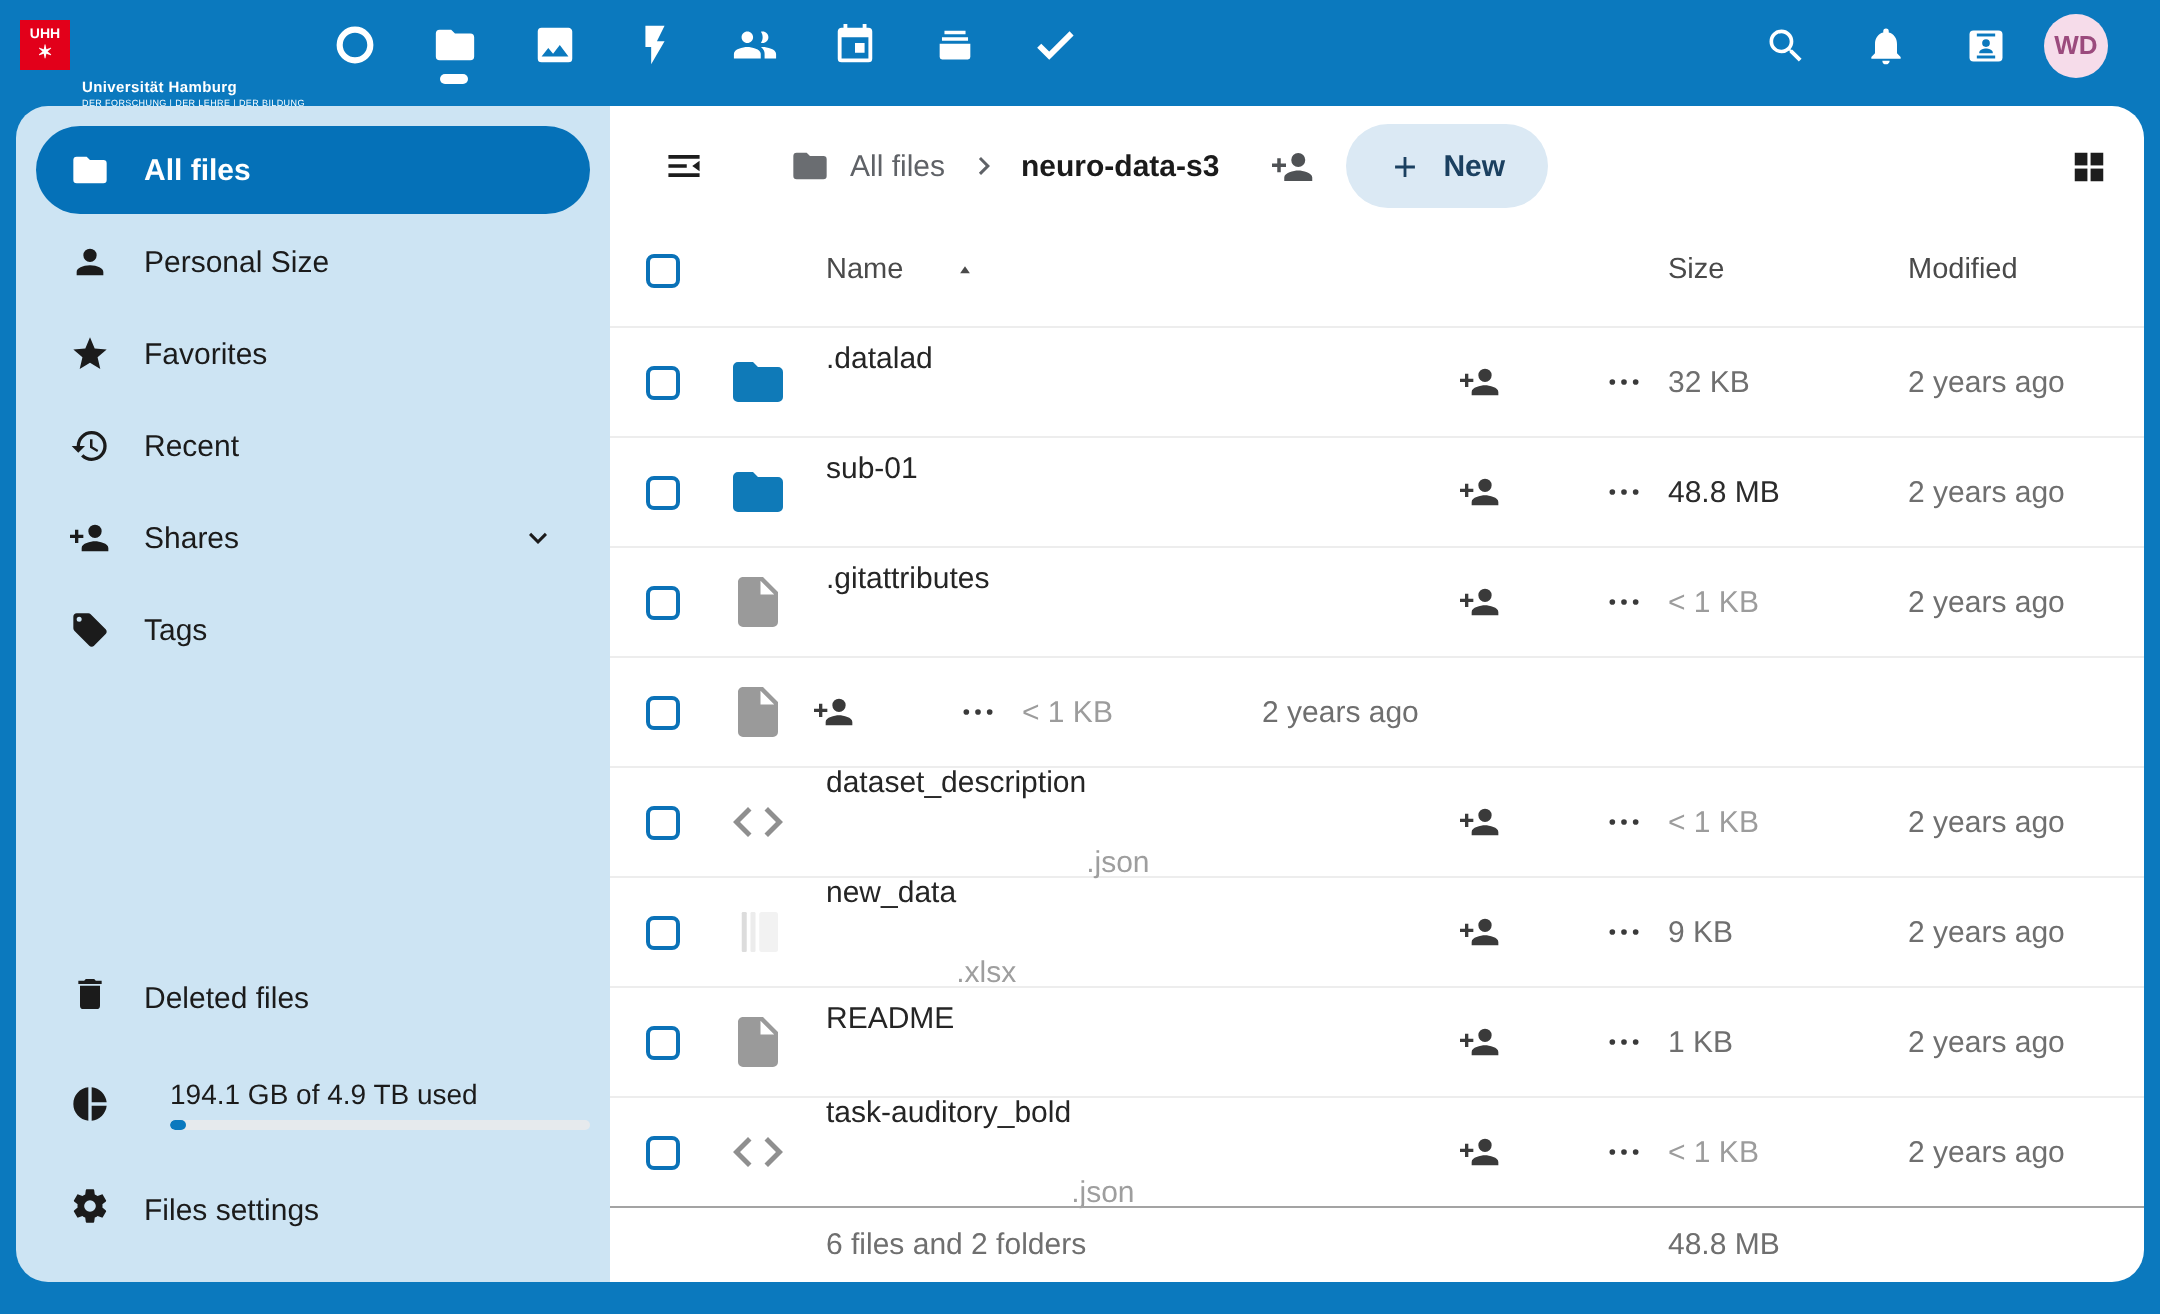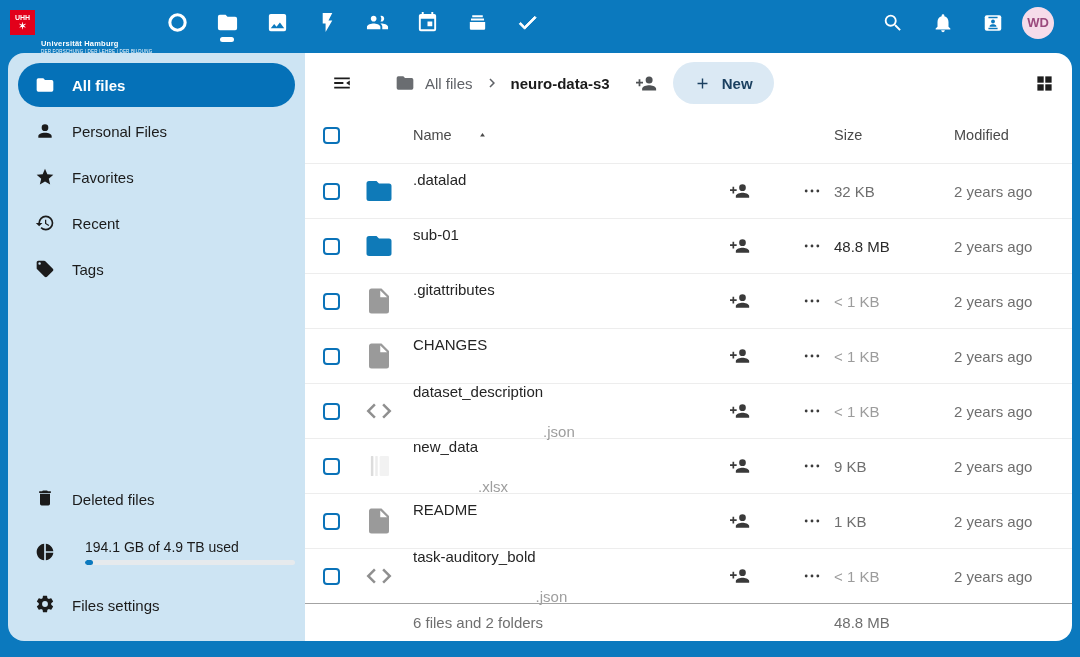--- a/index.html
+++ b/index.html
@@ -221,37 +221,50 @@
             </svg>
           </span>
           <span>All files</span>
         </div>
         <div class="nav-item">
           <span style="display:flex">
             <svg viewBox="0 0 24 24" fill="currentColor">
               <path d="M12 4a4 4 0 0 1 4 4 4 4 0 0 1-4 4 4 4 0 0 1-4-4 4 4 0 0 1 4-4zm0 10c4.42 0 8 1.79 8 4v2H4v-2c0-2.21 3.58-4 8-4z"></path>
             </svg>
           </span>
-          <span>Personal Files</span>
+          <span>Personal Size</span>
         </div>
         <div class="nav-item">
           <span style="display:flex">
             <svg viewBox="0 0 24 24" fill="currentColor">
               <path d="M12 17.27L18.18 21l-1.64-7.03L22 9.24l-7.19-.61L12 2 9.19 8.63 2 9.24l5.46 4.73L5.82 21z"></path>
             </svg>
           </span>
           <span>Favorites</span>
         </div>
         <div class="nav-item">
           <span style="display:flex">
             <svg viewBox="0 0 24 24" fill="currentColor">
               <path d="M13.5 8H12v5l4.28 2.54.72-1.21-3.5-2.08V8M13 3a9 9 0 0 0-9 9H1l3.96 4.03L9 12H6a7 7 0 0 1 7-7 7 7 0 0 1 7 7 7 7 0 0 1-7 7c-1.93 0-3.68-.79-4.94-2.06l-1.42 1.42A8.9 8.9 0 0 0 13 21a9 9 0 0 0 9-9 9 9 0 0 0-9-9z"></path>
             </svg>
           </span>
           <span>Recent</span>
+        </div>
+        <div class="nav-item">
+          <span style="display:flex">
+            <svg viewBox="0 0 24 24" fill="currentColor">
+              <path d="M15 14c-2.67 0-8 1.33-8 4v2h16v-2c0-2.67-5.33-4-8-4m0-2a4 4 0 0 0 4-4 4 4 0 0 0-4-4 4 4 0 0 0-4 4 4 4 0 0 0 4 4M5 15v-3h3v-2H5V7H3v3H0v2h3v3z"></path>
+            </svg>
+          </span>
+          <span>Shares</span>
+          <span class="nav-chevron">
+            <svg viewBox="0 0 24 24" fill="currentColor">
+              <path d="M7.41 8.58L12 13.17l4.59-4.59L18 10l-6 6-6-6z"></path>
+            </svg>
+          </span>
         </div>
         <div class="nav-item">
           <span style="display:flex">
             <svg viewBox="0 0 24 24" fill="currentColor">
               <path d="M5.5 7A1.5 1.5 0 0 1 4 5.5 1.5 1.5 0 0 1 5.5 4 1.5 1.5 0 0 1 7 5.5 1.5 1.5 0 0 1 5.5 7m15.91 4.58l-9-9C12.05 2.22 11.55 2 11 2H4c-1.11 0-2 .89-2 2v7c0 .55.22 1.05.59 1.41l8.99 9c.37.36.87.59 1.42.59.55 0 1.05-.23 1.41-.59l7-7c.37-.36.59-.86.59-1.41 0-.56-.23-1.06-.59-1.42z"></path>
             </svg>
           </span>
           <span>Tags</span>
         </div>
       </div>
@@ -452,26 +465,20 @@
           <div class="col-cb">
             <span class="checkbox"></span>
           </div>
           <div class="col-icon">
             <span class="file-icon icon-file">
               <svg viewBox="0 0 24 24" fill="currentColor">
                 <path d="M13 9V3.5L18.5 9M6 2c-1.11 0-2 .89-2 2v16a2 2 0 0 0 2 2h12a2 2 0 0 0 2-2V8l-6-6H6z"></path>
               </svg>
             </span>
           </div>
-          <div class="col-name">
-            <span class="namewrap">
-              <span class="fname">CHANGES</span>
-              <span class="fext"></span>
-            </span>
-          </div>
           <div class="col-actions">
             <span class="row-share">
               <svg viewBox="0 0 24 24" fill="currentColor">
                 <path d="M15 14c-2.67 0-8 1.33-8 4v2h16v-2c0-2.67-5.33-4-8-4m0-2a4 4 0 0 0 4-4 4 4 0 0 0-4-4 4 4 0 0 0-4 4 4 4 0 0 0 4 4M5 15v-3h3v-2H5V7H3v3H0v2h3v3z"></path>
               </svg>
             </span>
             <span class="row-menu">
               <svg viewBox="0 0 24 24" fill="currentColor">
                 <circle cx="5" cy="12" r="1.7"></circle>
                 <circle cx="12" cy="12" r="1.7"></circle>

